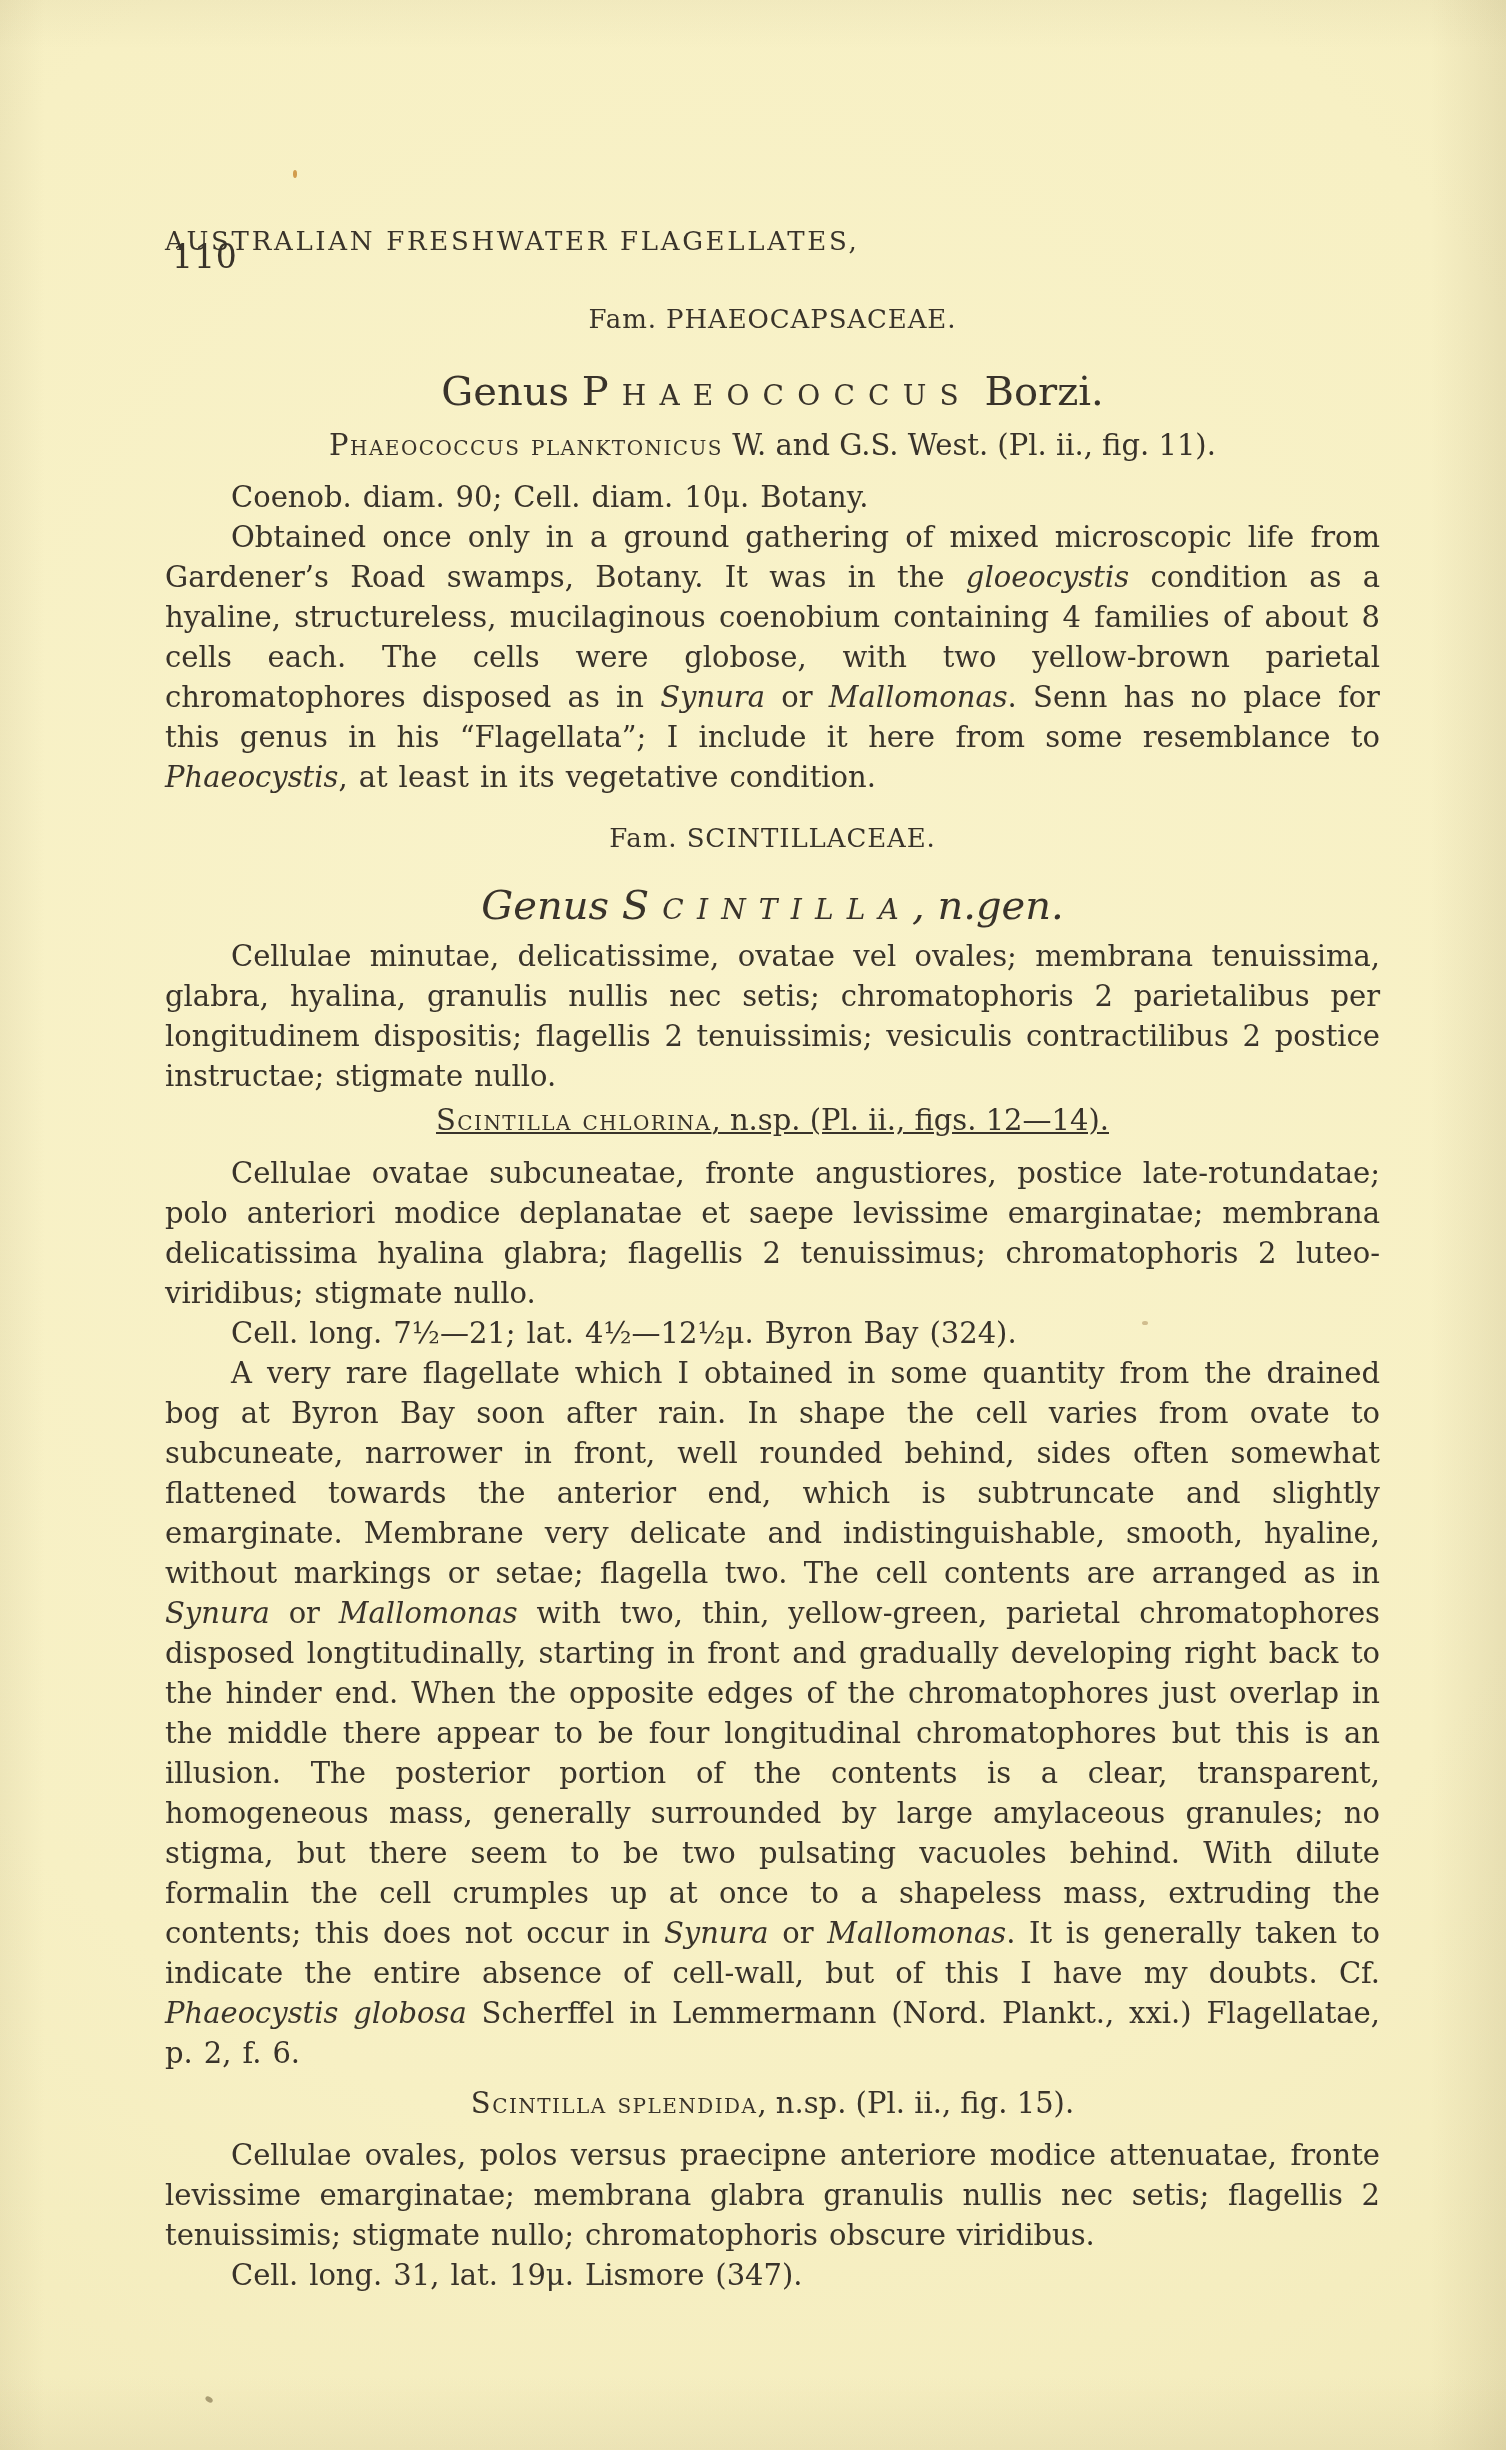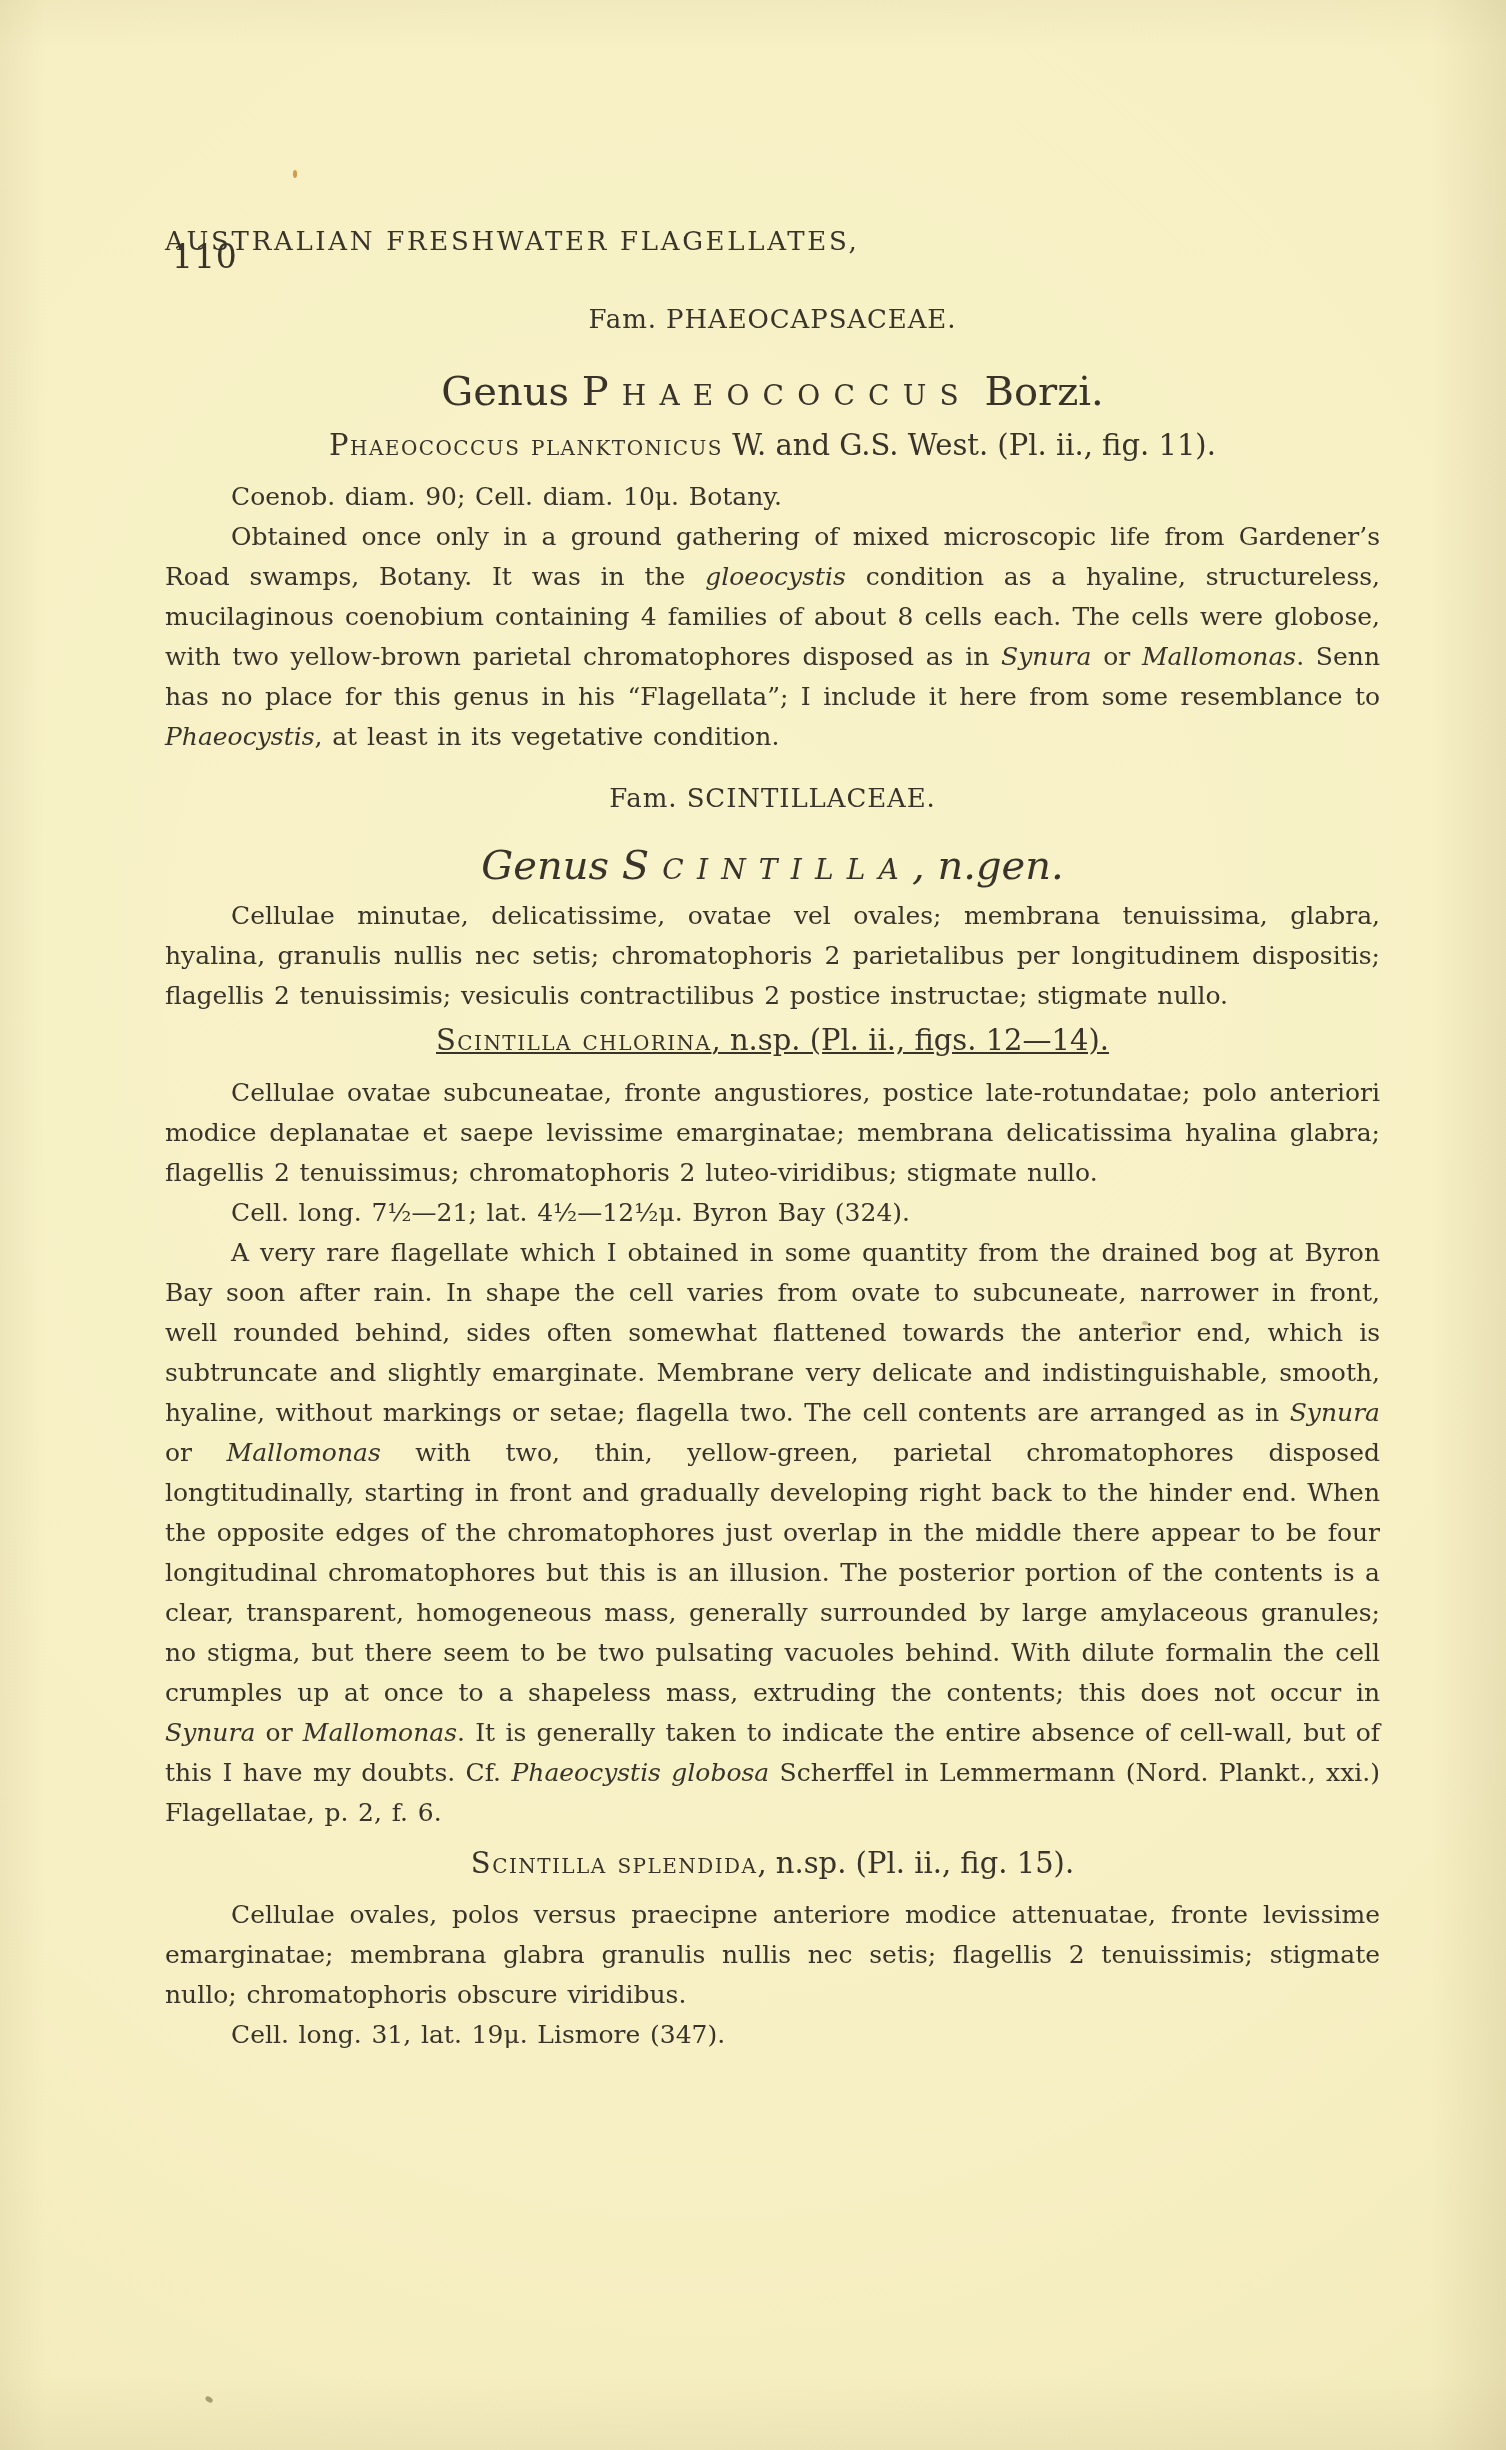--- a/index.html
+++ b/index.html
@@ -45,21 +45,21 @@
   .genus-heading .sc { font-variant: small-caps; letter-spacing: .33em; }
   .species-heading {
     text-align: center; font-size: 29px; font-weight: normal;
     margin: 0 0 12.4px 0; line-height: 39px;
   }
   .species-heading .sc { font-variant: small-caps; letter-spacing: .05em; }
   .species-heading.gap-above { margin-top: 5px; text-decoration: underline; }
   .species-heading.gap-above-lg { margin-top: 11px; }
 
   p.body {
-    margin: 0; font-size: 25px; line-height: 40px;
+    margin: 0; font-size: 29px; line-height: 40px;
     text-align: justify; text-indent: 66px; word-spacing: 1.8px;
   }
   p.body.after-gap { margin-bottom: 19.4px; }
   .it { font-style: italic; }
   .sc { font-variant: small-caps; }
 </style>
 </head>
 <body>
 
 <div class="page">

